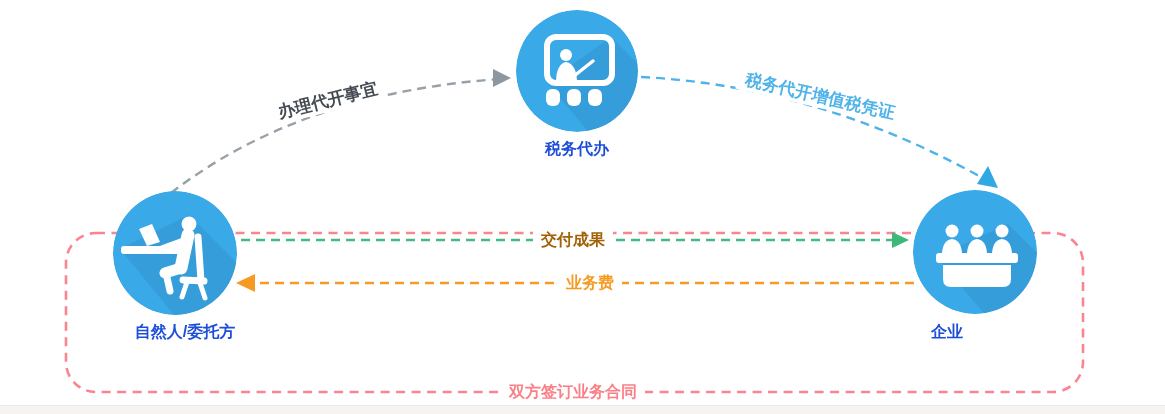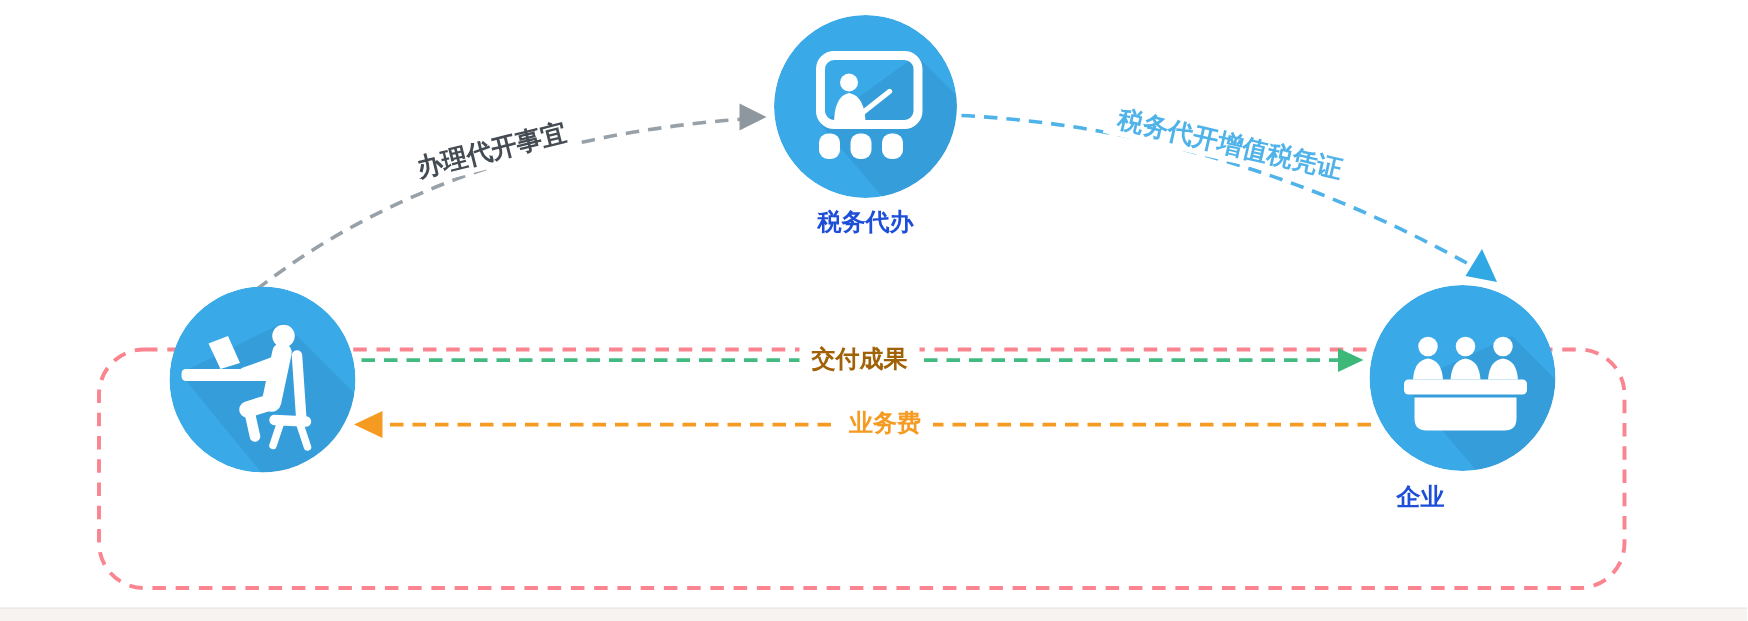--- a/index.html
+++ b/index.html
@@ -120,21 +120,23 @@
           <path d="M967 253 Q968 240 977 239 Q986 240 987 253 Z"></path>
           <path d="M992 253 Q993 240 1002 239 Q1011 240 1012 253 Z"></path>
           <rect x="936" y="253" width="82" height="10" rx="3"></rect>
           <path d="M943 265 H1011 V279 Q1011 287 1003 287 H951 Q943 287 943 279 Z"></path>
         </g>
       </g>
     </g>
   </svg>
 
   <div class="lbl node-lbl" style="left:577px;top:149px;">税务代办</div>
+  <div class="lbl node-lbl" style="left:185px;top:332px;">自然人/委托方</div>
   <div class="lbl node-lbl" style="left:947px;top:332px;">企业</div>
 
   <div class="lbl lbl-handle" style="left:328px;top:101px;">办理代开事宜</div>
   <div class="lbl lbl-vat" style="left:820px;top:97px;">税务代开增值税凭证</div>
   <div class="lbl edge-lbl lbl-deliver" style="left:573px;top:240px;">交付成果</div>
   <div class="lbl edge-lbl lbl-fee" style="left:570px;top:283px;margin-left:20px;">业务费</div>
+  <div class="lbl edge-lbl lbl-contract" style="left:573px;top:392px;">双方签订业务合同</div>
 
   <div id="bottom-strip"></div>
 </div>
 
 </body></html>

